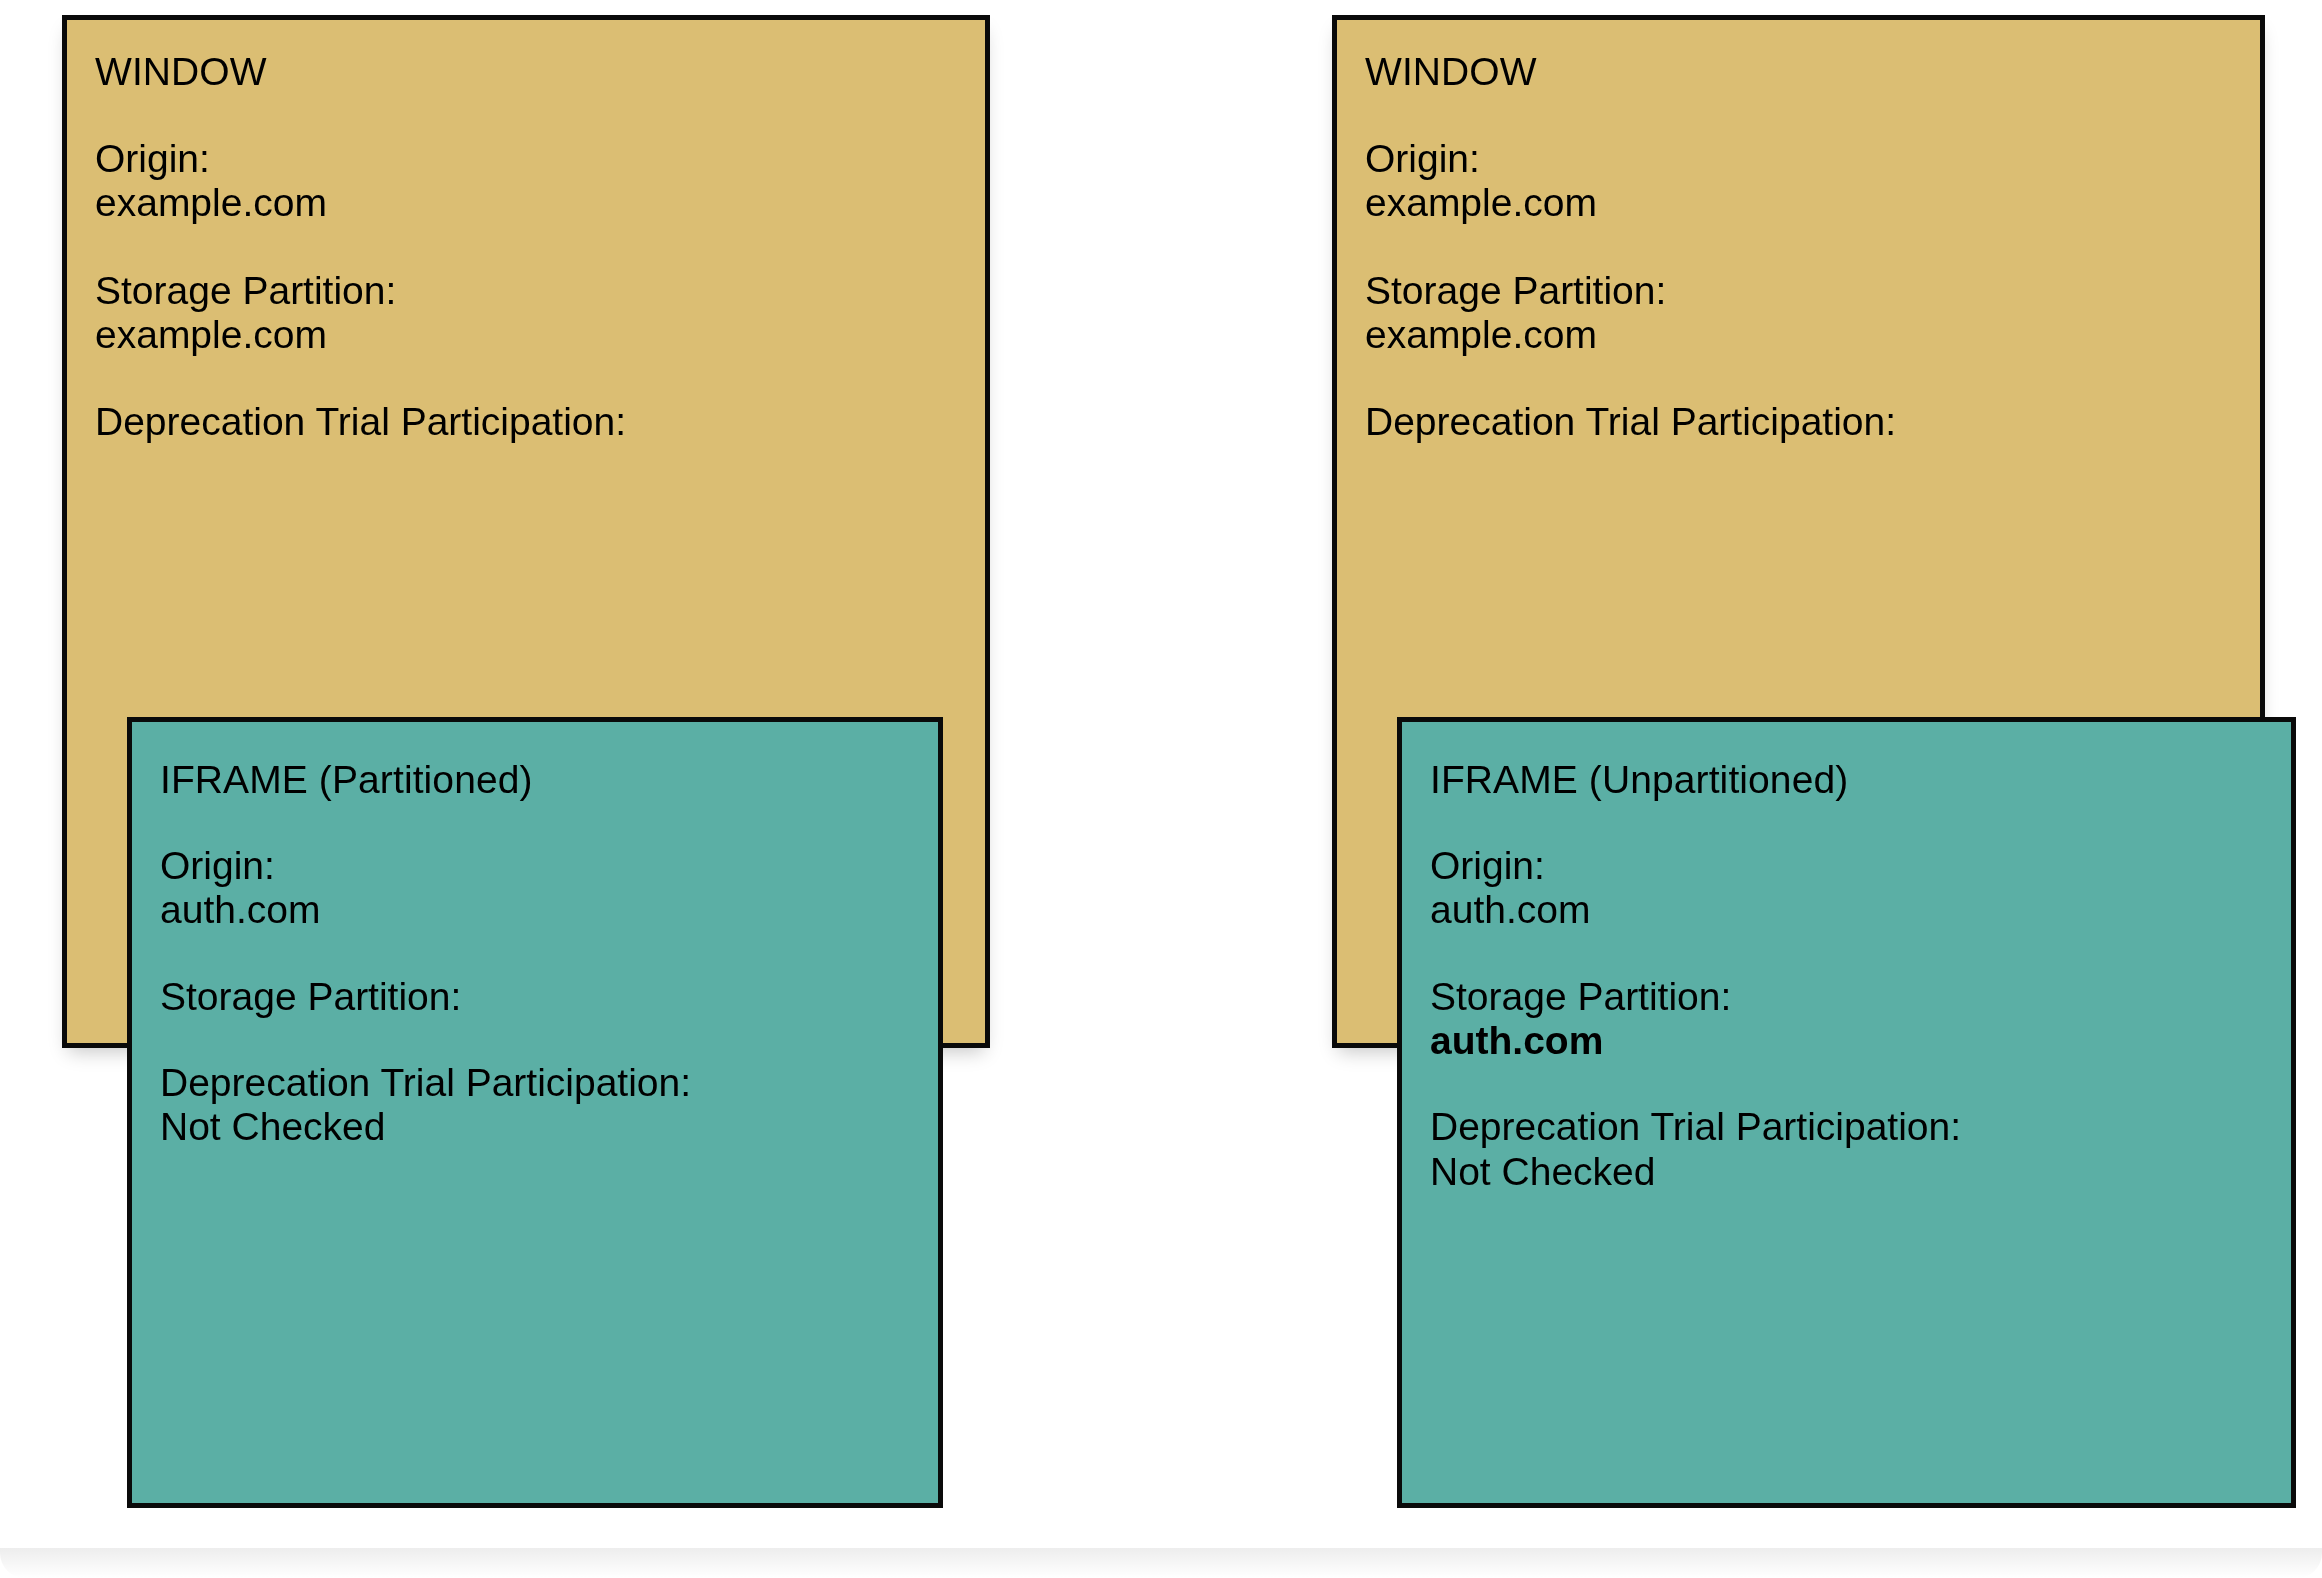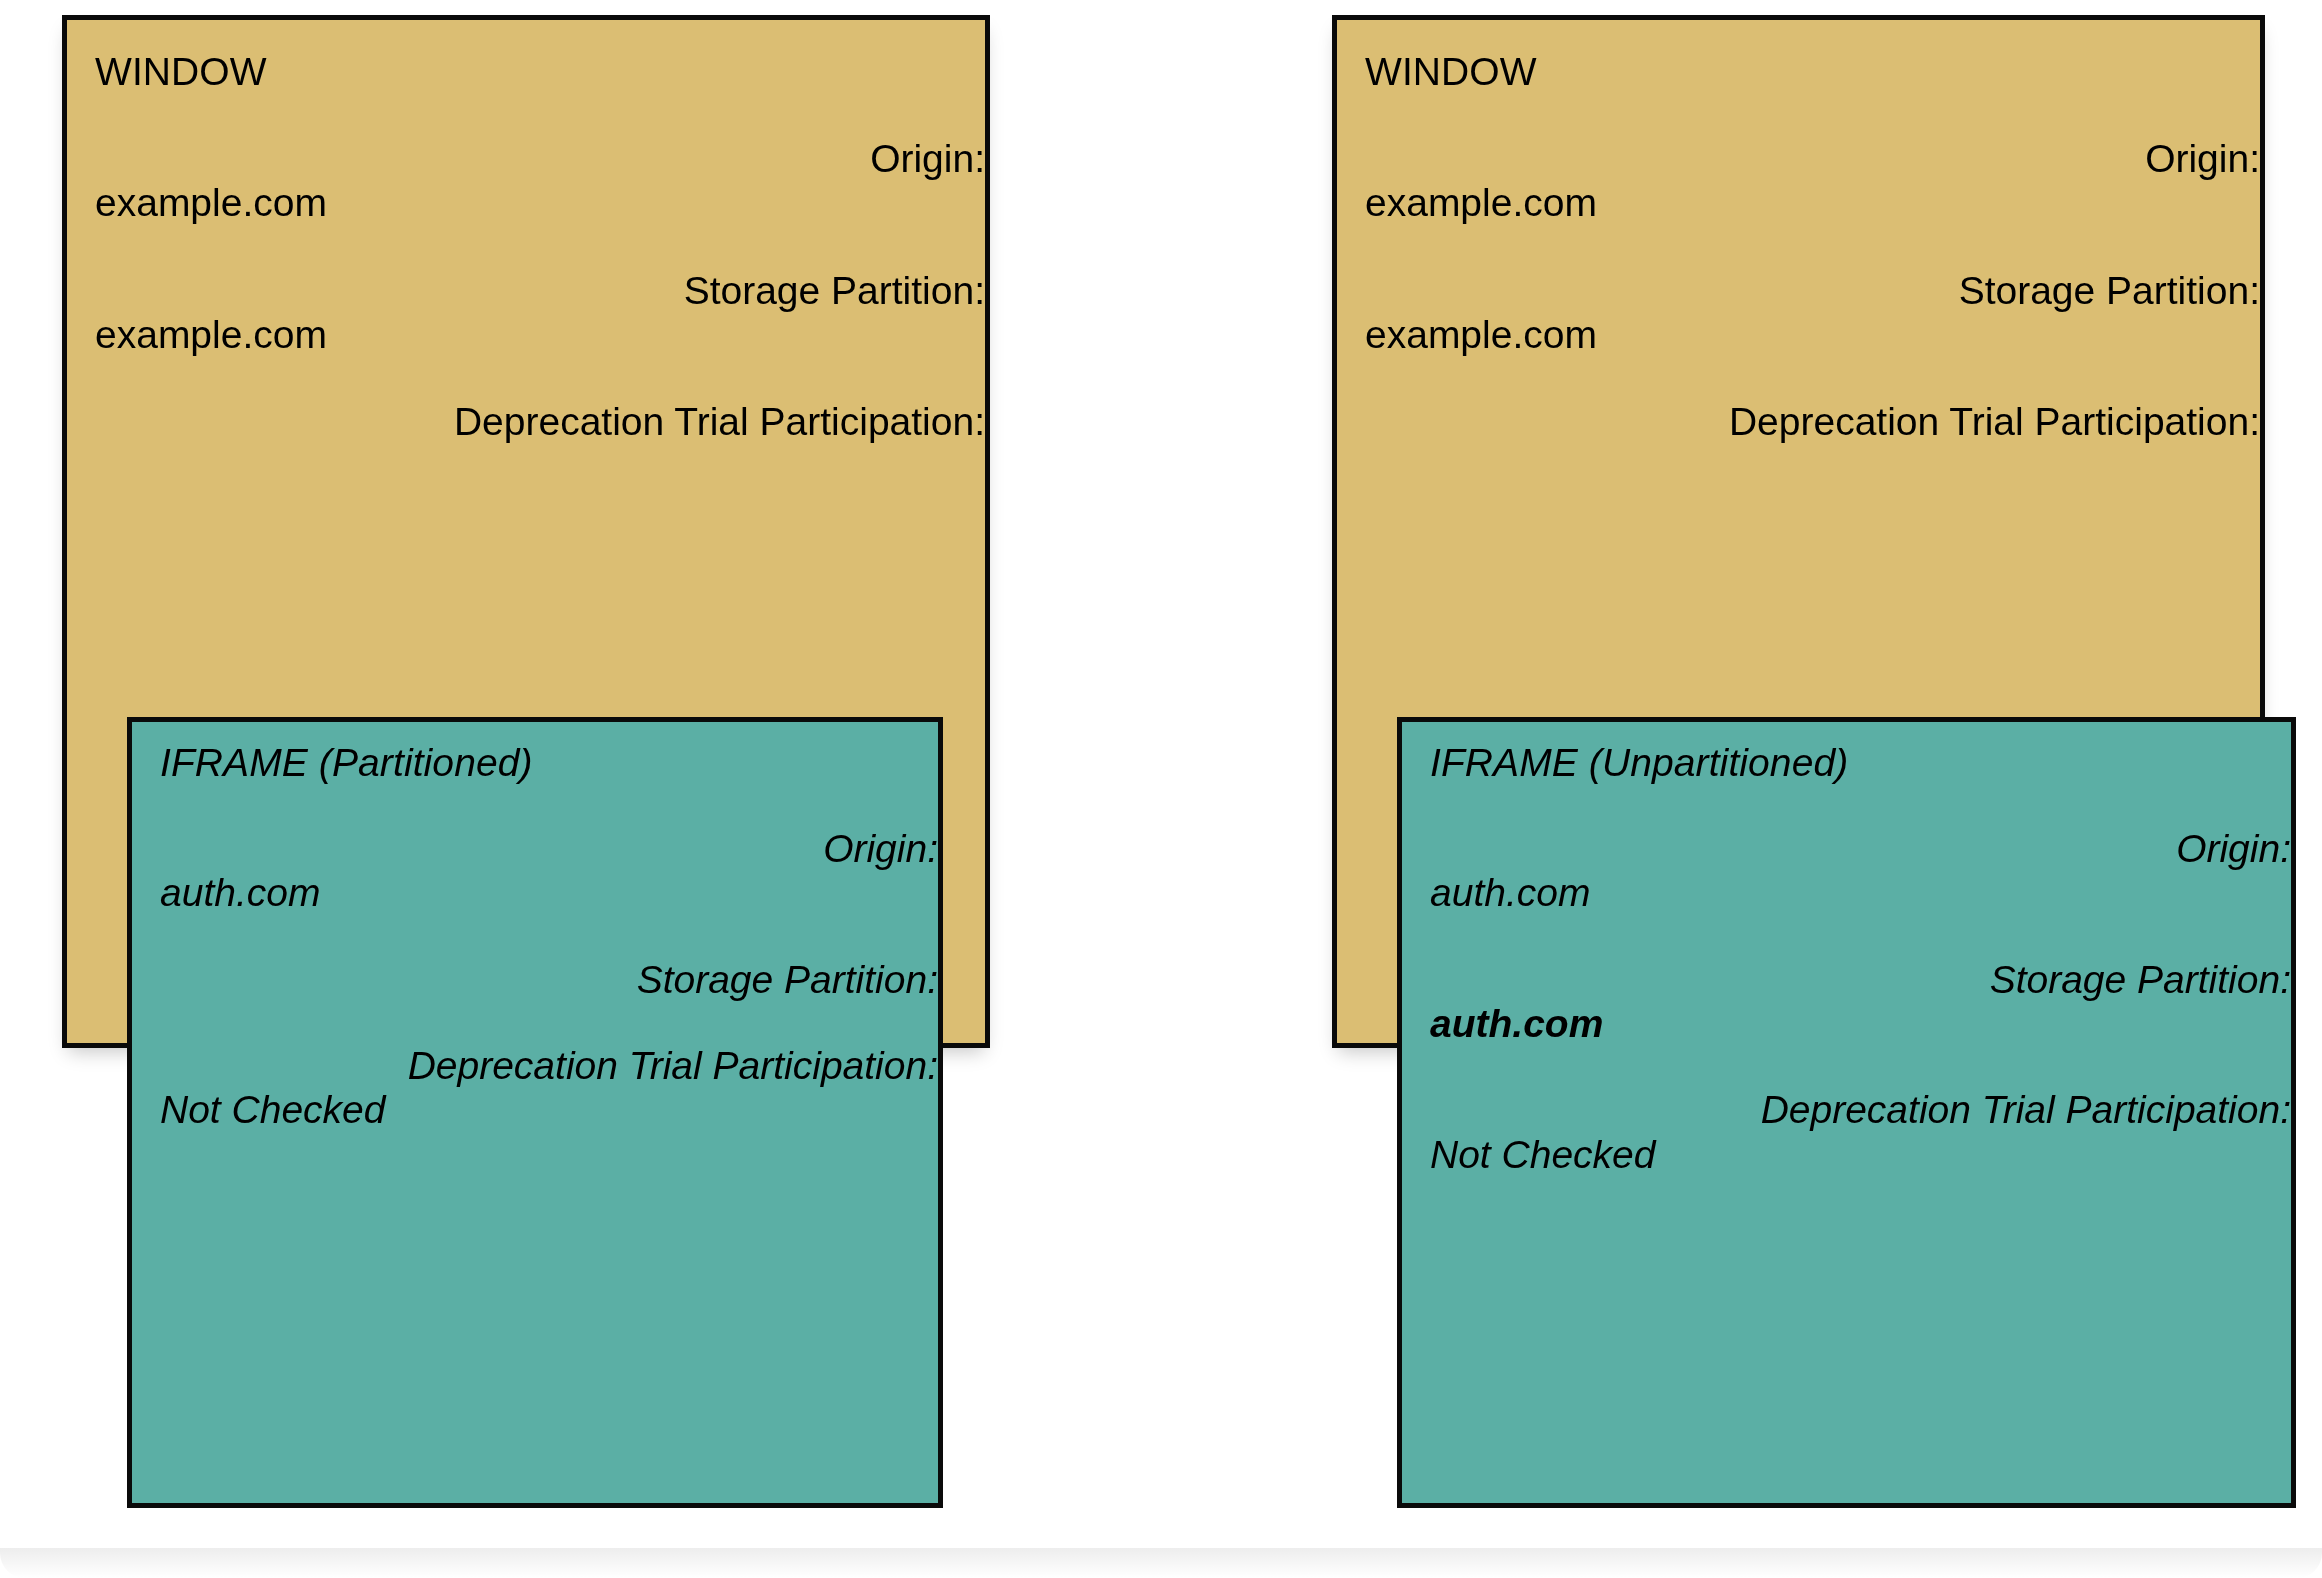--- a/index.html
+++ b/index.html
@@ -52,21 +52,20 @@
     white-space: nowrap;
   }
   .field {
     margin-top: 43px;
   }
   .field-label {
     font-size: 39px;
     line-height: 1.14;
     color: #000000;
     white-space: nowrap;
-    text-align: right;
   }
   .field-value {
     font-size: 39px;
     line-height: 1.14;
     color: #000000;
     white-space: nowrap;
   }
   .field-value.bold {
     font-weight: bold;
   }
@@ -81,23 +80,22 @@
     background: #5bafa5;
     border: 5px solid #0a0a0a;
     box-sizing: border-box;
   }
   .window-card.right .iframe-box {
     width: 899px;
   }
   .iframe-inner {
     position: absolute;
     left: 0; top: 0; right: 0; bottom: 0;
-    padding: 19px 0 0 28px;
-    box-sizing: border-box;
-    font-style: italic;
+    padding: 36px 0 0 28px;
+    box-sizing: border-box;
   }
   .iframe-box .field {
     margin-top: 42px;
   }
 
   
   .floor-shadow {
     position: absolute;
     left: 0;
     top: 1548px;

